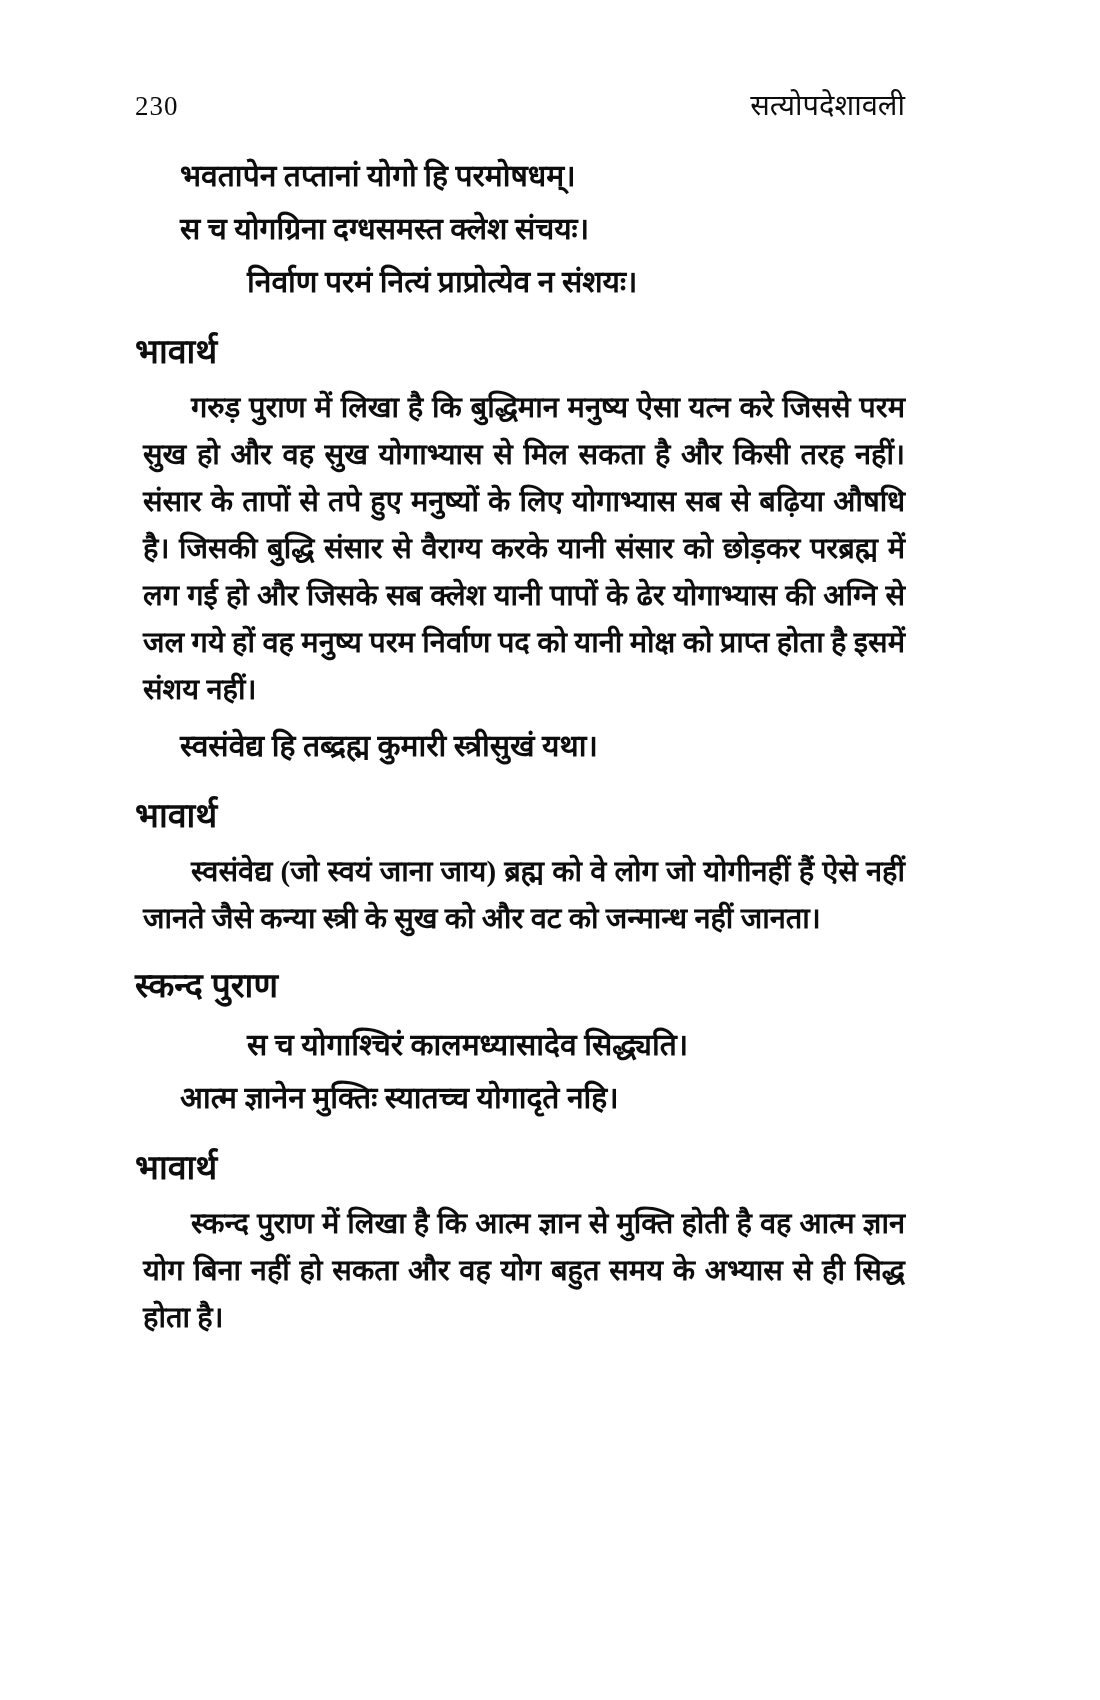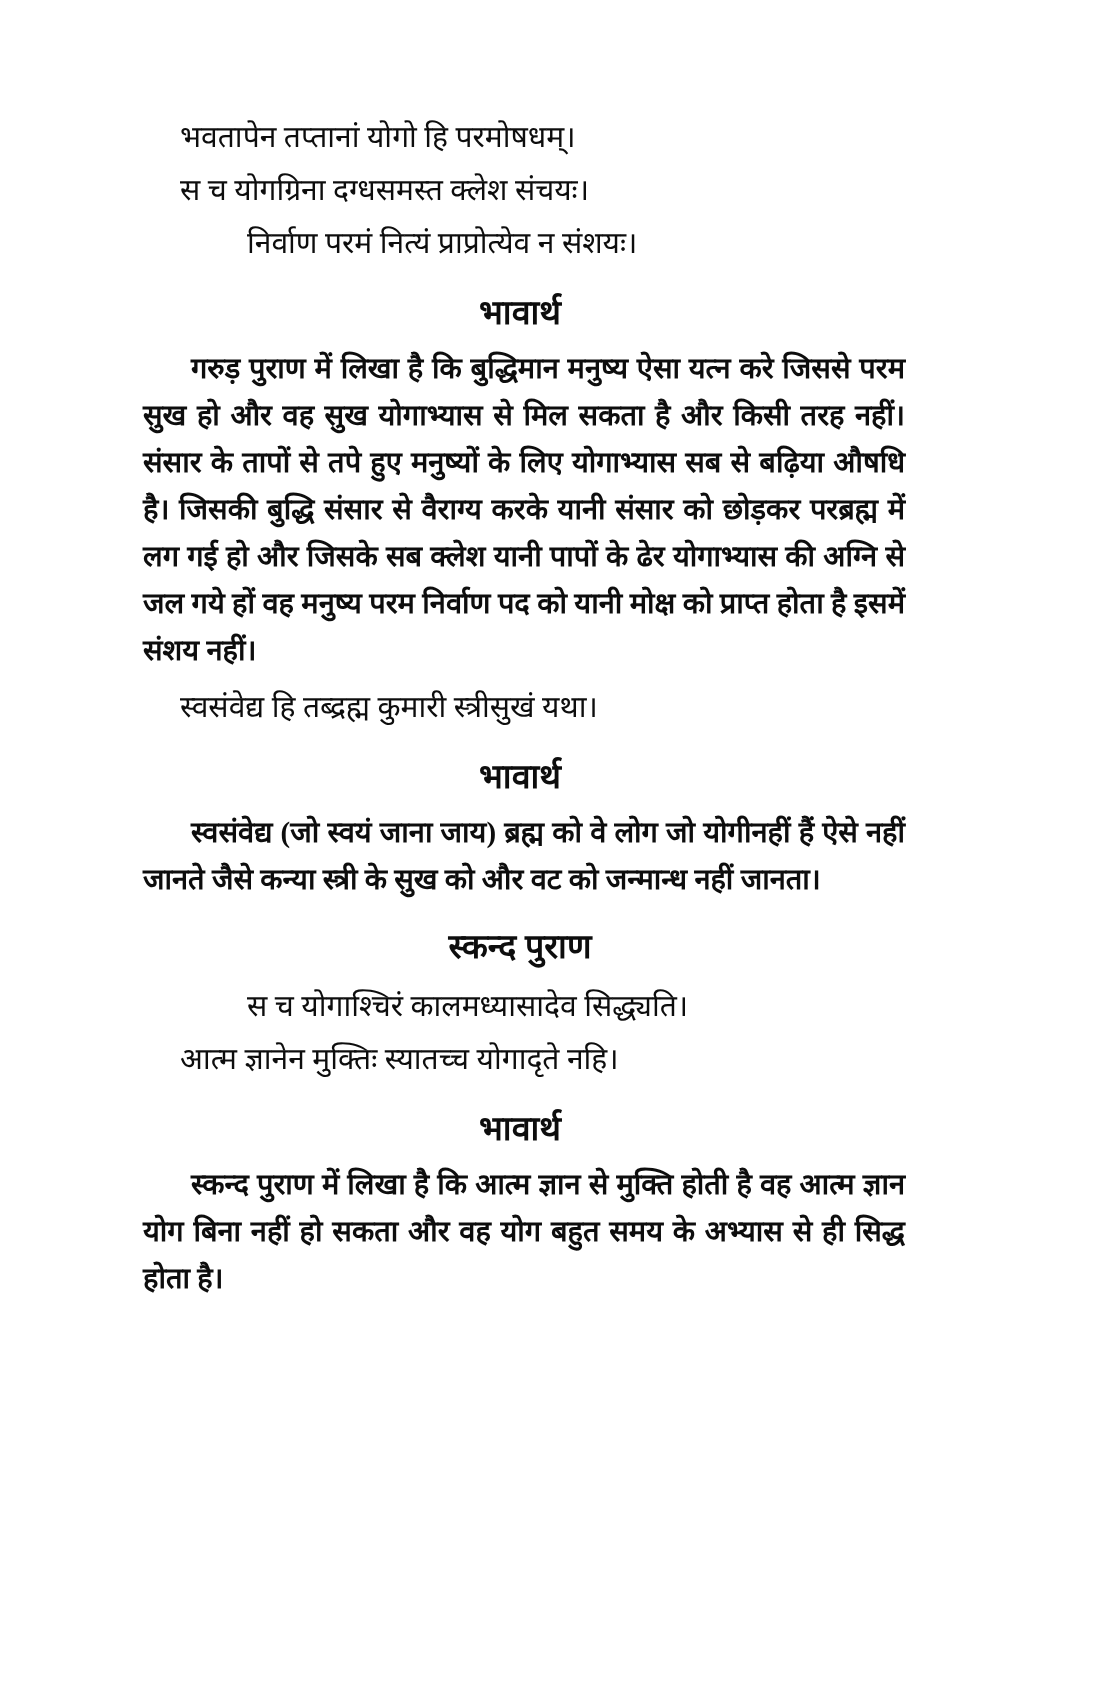--- a/index.html
+++ b/index.html
@@ -32,55 +32,58 @@
   .page-number {
     font-size: 27px;
     letter-spacing: 1px;
   }
   .book-title {
     font-size: 29px;
   }
   
   .verse-group {
     margin-top: 26px;
-    font-weight: 400;
+    font-weight: 700;
     font-size: 30px;
   }
   .verse-line {
     line-height: 53px;
     padding-left: 45px;
     white-space: nowrap;
   }
   .verse-line.indented {
     padding-left: 112px;
   }
   
   .section-heading {
     margin-top: 22px;
     margin-bottom: 10px;
-    text-align: center;
     font-size: 34px;
     font-weight: 700;
     line-height: 44px;
   }
   
   .para {
     margin: 8px 0 0 8px;
     font-size: 29px;
     font-weight: 700;
     line-height: 47px;
     text-align: justify;
     text-indent: 48px;
   }
 </style>
 </head>
 <body>
 
 <div class="page">
 
+  <div class="page-header">
+    <span class="page-number">230</span>
+    <span class="book-title">सत्योपदेशावली</span>
+  </div>
 
   <div class="verse-group">
     <div class="verse-line">भवतापेन तप्तानां योगो हि परमोषधम्।</div>
     <div class="verse-line">स च योगग्रिना दग्धसमस्त क्लेश संचयः।</div>
     <div class="verse-line indented">निर्वाण परमं नित्यं प्राप्रोत्येव न संशयः।</div>
   </div>
 
   <div class="section-heading">भावार्थ</div>
 
   <p class="para">गरुड़ पुराण में लिखा है कि बुद्धिमान मनुष्य ऐसा यत्न करे जिससे परम सुख हो और वह सुख योगाभ्यास से मिल सकता है और किसी तरह नहीं। संसार के तापों से तपे हुए मनुष्यों के लिए योगाभ्यास सब से बढ़िया औषधि है। जिसकी बुद्धि संसार से वैराग्य करके यानी संसार को छोड़कर परब्रह्म में लग गई हो और जिसके सब क्लेश यानी पापों के ढेर योगाभ्यास की अग्नि से जल गये हों वह मनुष्य परम निर्वाण पद को यानी मोक्ष को प्राप्त होता है इसमें संशय नहीं।</p>

